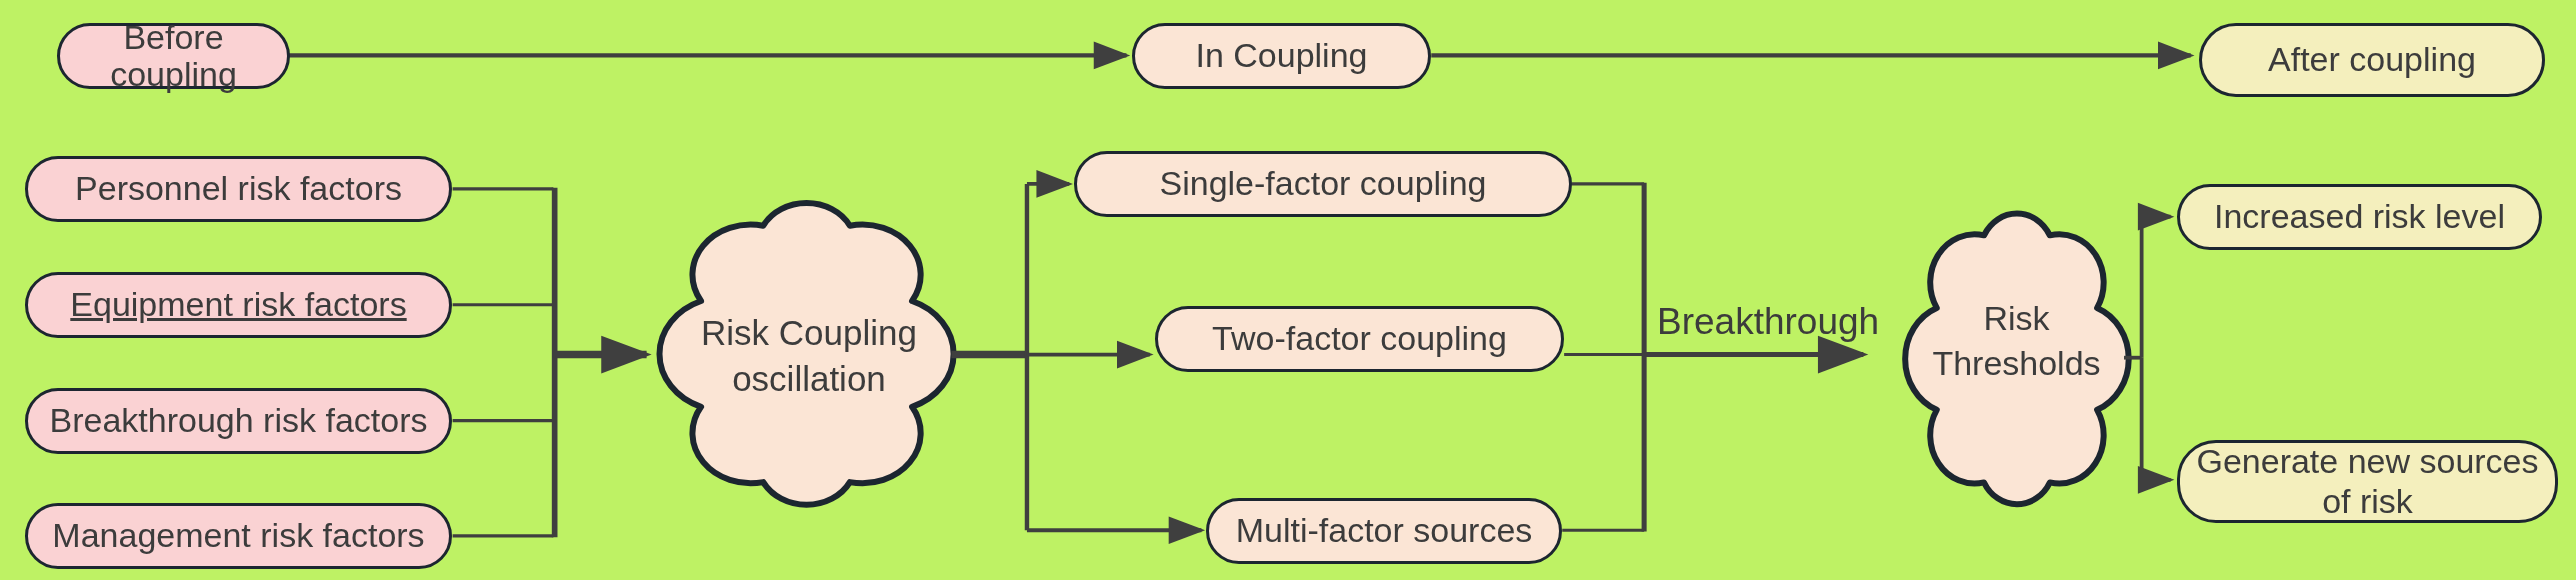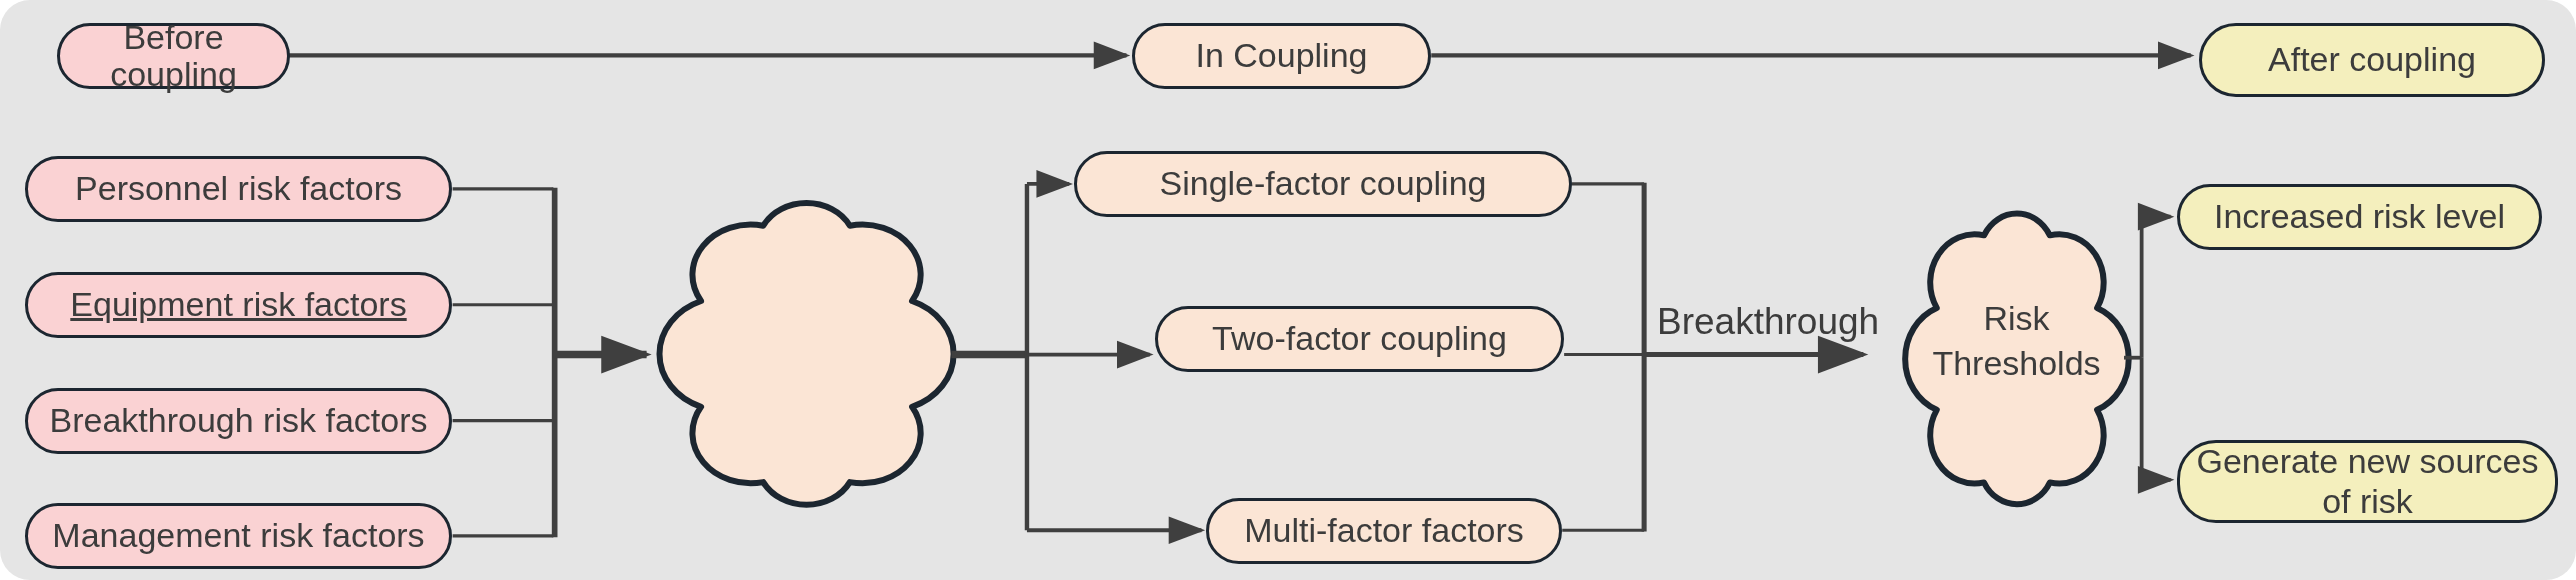--- a/index.html
+++ b/index.html
@@ -1,18 +1,18 @@
 <!DOCTYPE html>
 <html style="font-size:10px"><head>
 <meta charset="utf-8">
 <style>
   html,body{margin:0;padding:0;background:#ffffff;}
   .stage{
-    position:relative;width:2576px;height:580px;background:#e5e5e5;overflow:hidden;
-    font-family:"Liberation Sans", sans-serif;color:#3c3c3c;border-radius:30px;
+    position:relative;width:2576px;height:580px;background:#bef264;overflow:hidden;
+    font-family:"Liberation Sans", sans-serif;color:#3c3c3c;
   }
   .wires{position:absolute;left:0;top:0;width:2576px;height:580px;}
   .pill{
     position:absolute;box-sizing:border-box;display:flex;align-items:center;justify-content:center;
     border:3.8px solid #1c2630;border-radius:39px;background:#fff;
     font-size:34px;line-height:1.1;text-align:center;color:#3c3c3c;padding:0 11.3px;
   }
   .pink{background:#fad2d3;}
   .peach{background:#fbe5d5;}
   .yellow{background:#f4efbd;}
@@ -73,24 +73,28 @@
 
   <div class="pill pink" style="left:57px;top:23px;width:233px;height:66px;">Before coupling</div>
   <div class="pill peach" style="left:1132px;top:23px;width:299px;height:66px;">In Coupling</div>
   <div class="pill yellow" style="left:2199px;top:23px;width:346px;height:74px;">After coupling</div>
 
   <div class="pill pink" style="left:25px;top:156px;width:427px;height:66px;">Personnel risk factors</div>
   <div class="pill pink" style="left:25px;top:272px;width:427px;height:66px;text-decoration:underline;">Equipment risk factors</div>
   <div class="pill pink" style="left:25px;top:388px;width:427px;height:66px;">Breakthrough risk factors</div>
   <div class="pill pink" style="left:25px;top:503px;width:427px;height:66px;">Management risk factors</div>
 
+  <div class="cloud-label" style="left:680px;top:296px;width:258px;height:120px;">
+    <span>Risk Coupling</span>
+    <span>oscillation</span>
+  </div>
 
   <div class="pill peach" style="left:1074px;top:151px;width:498px;height:66px;">Single-factor coupling</div>
   <div class="pill peach" style="left:1155px;top:306px;width:409px;height:66px;">Two-factor coupling</div>
-  <div class="pill peach" style="left:1206px;top:498px;width:356px;height:66px;">Multi-factor factors</div>
+  <div class="pill peach" style="left:1206px;top:498px;width:356px;height:66px;">Multi-factor sources</div>
 
   <div class="edge-label" style="left:1657px;top:301px;width:214px;">Breakthrough</div>
 
   <div class="cloud-label" style="left:1903px;top:284px;width:227px;height:113px;font-size:34px;">
     <span>Risk</span>
     <span>Thresholds</span>
   </div>
 
   <div class="pill yellow" style="left:2177px;top:184px;width:365px;height:66px;">Increased risk level</div>
   <div class="pill yellow" style="left:2177px;top:440px;width:381px;height:83px;line-height:1.15;">Generate new sources of risk</div>

